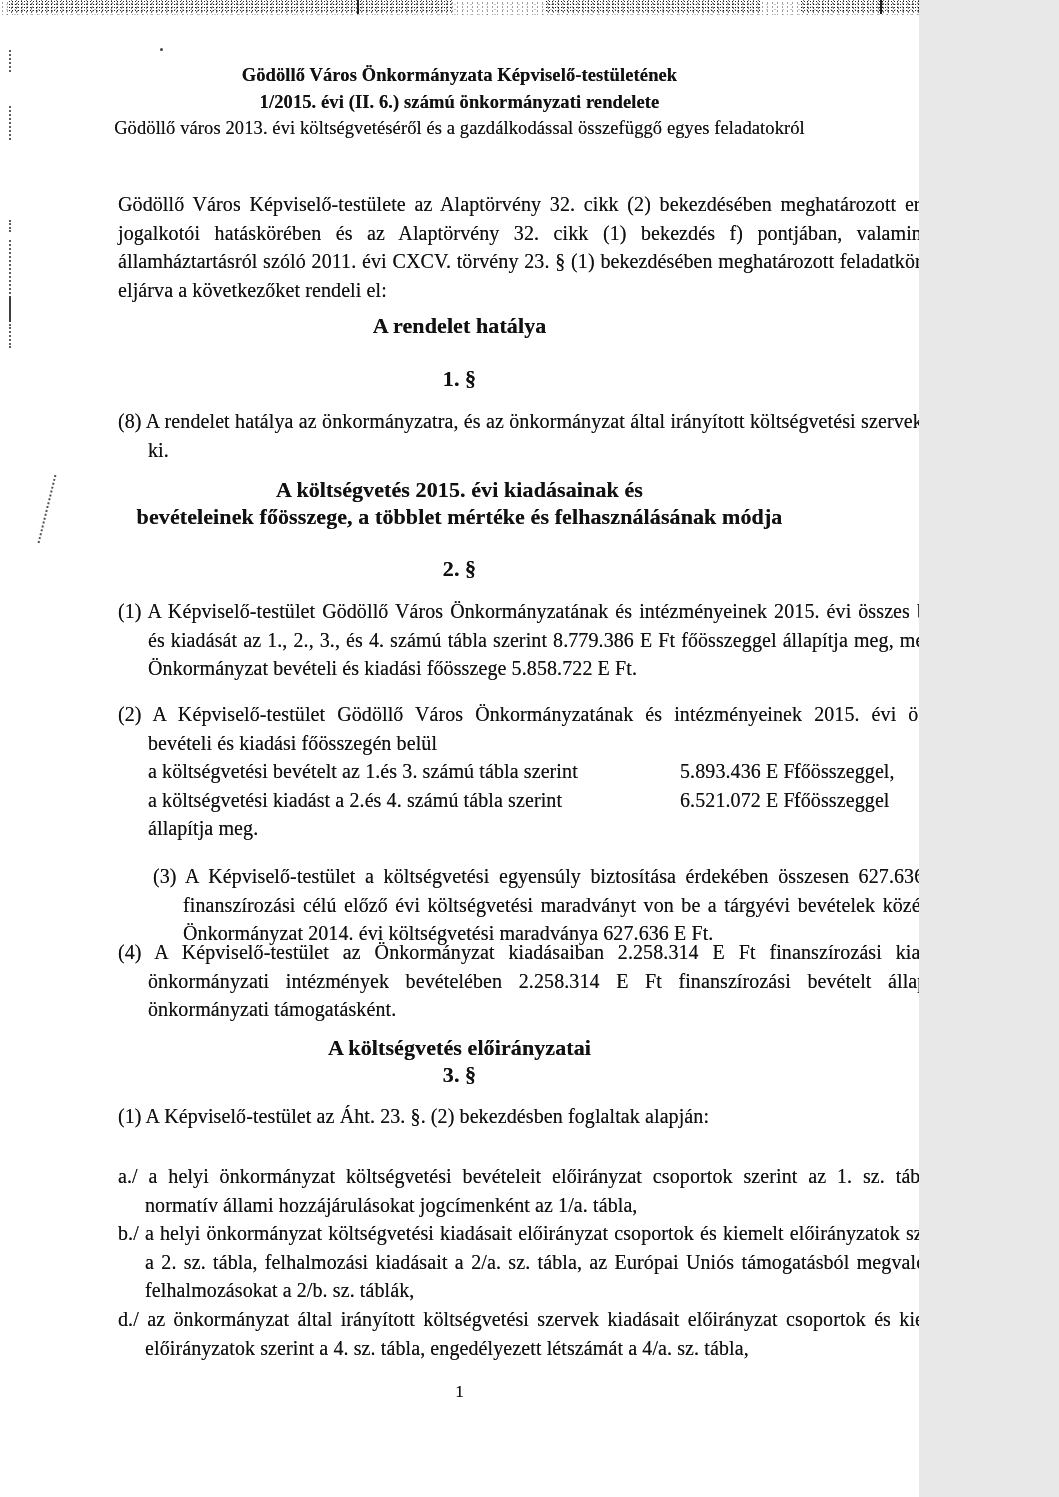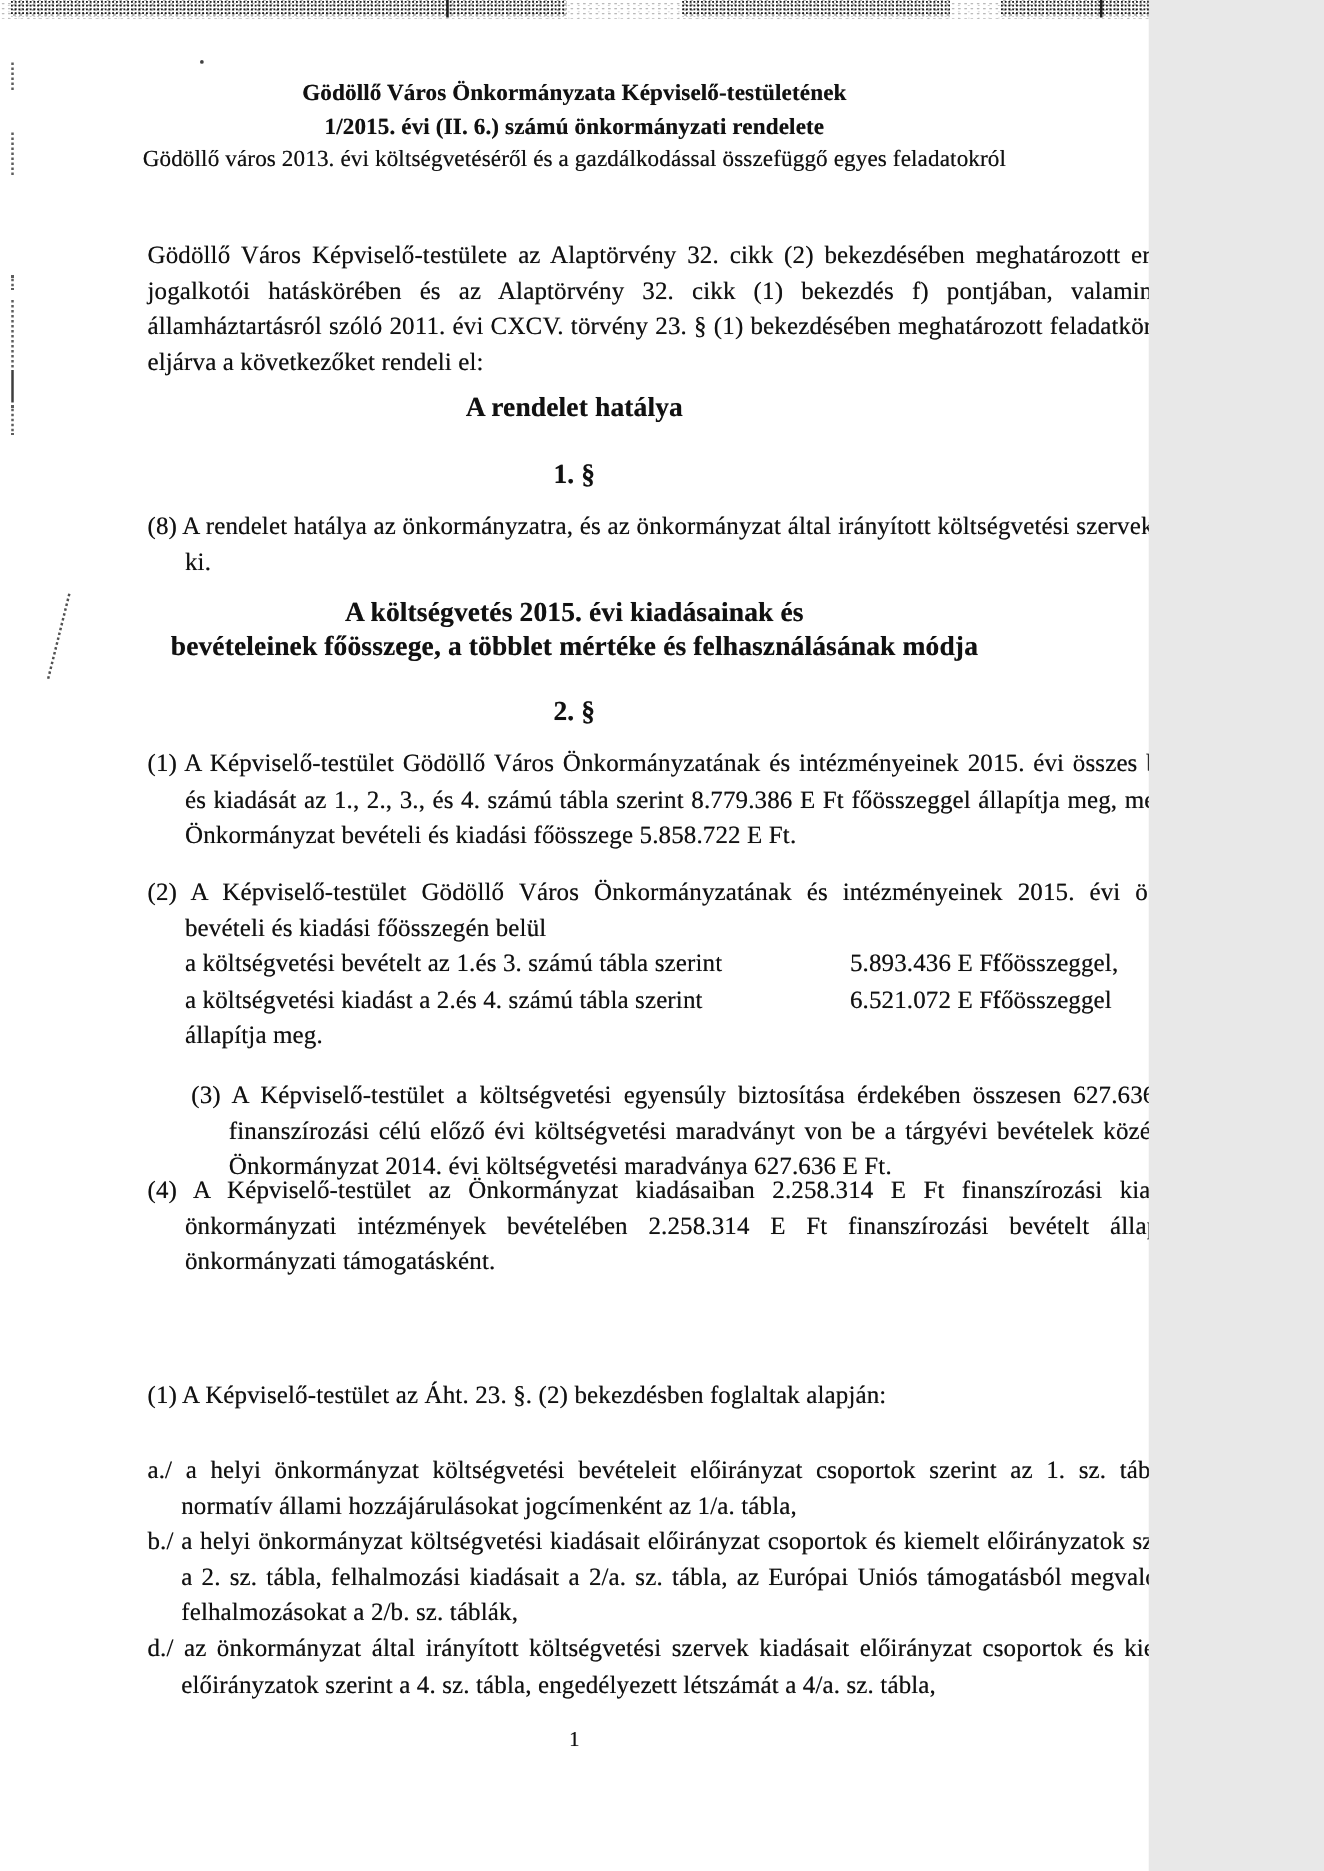--- a/index.html
+++ b/index.html
@@ -107,20 +107,24 @@
       <span>a költségvetési kiadást a 2.és 4. számú tábla szerint</span>
       <span class="amt">6.521.072 E Ft</span>
       <span class="sfx">főösszeggel</span>
     </div>
     <div class="indent-line">állapítja meg.</div>
   </div>
 
   <div class="abs body-col para just hang txt" style="top:862px;margin-left:35px;">(3) A Képviselő-testület a költségvetési egyensúly biztosítása érdekében összesen 627.636 E Ft belső finanszírozási célú előző évi költségvetési maradványt von be a tárgyévi bevételek közé, melyből az Önkormányzat 2014. évi költségvetési maradványa 627.636 E Ft.</div>
   <div class="abs body-col para just hang txt" style="top:938px;">(4) A Képviselő-testület az Önkormányzat kiadásaiban 2.258.314 E Ft finanszírozási kiadást, az önkormányzati intézmények bevételében 2.258.314 E Ft finanszírozási bevételt állapít meg önkormányzati támogatásként.</div>
 
+  <div class="abs center heading bold txt" style="top:1035px;">
+    <div>A költségvetés előirányzatai</div>
+    <div>3. §</div>
+  </div>
 
   <div class="abs body-col para txt" style="top:1102px;">(1) A Képviselő-testület az Áht. 23. §. (2) bekezdésben foglaltak alapján:</div>
 
   <div class="abs body-col para txt" style="top:1130px;margin-top:32px;">
     <div class="just hang27">a./ a helyi önkormányzat költségvetési bevételeit előirányzat csoportok szerint az 1. sz. tábla, a normatív állami hozzájárulásokat jogcímenként az 1/a. tábla,</div>
     <div class="just hang27">b./ a helyi önkormányzat költségvetési kiadásait előirányzat csoportok és kiemelt előirányzatok szerint a 2. sz. tábla, felhalmozási kiadásait a 2/a. sz. tábla, az Európai Uniós támogatásból megvalósuló felhalmozásokat a 2/b. sz. táblák,</div>
     <div class="just hang27">d./ az önkormányzat által irányított költségvetési szervek kiadásait előirányzat csoportok és kiemelt előirányzatok szerint a 4. sz. tábla, engedélyezett létszámát a 4/a. sz. tábla,</div>
   </div>
 
   <div class="abs center pagenum txt" style="top:1382px;">1</div>

